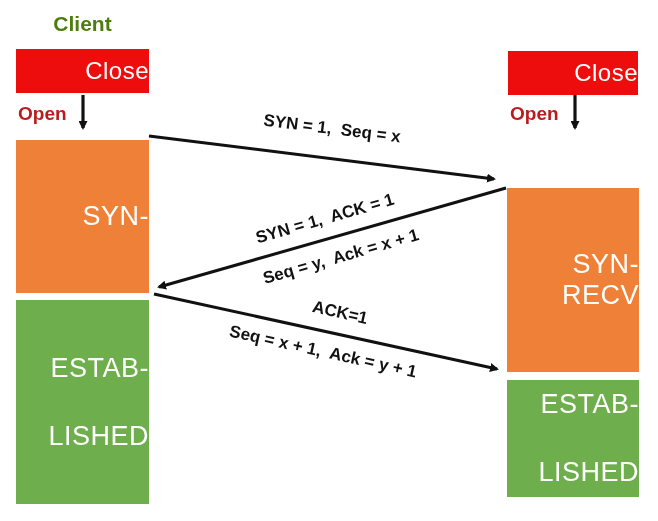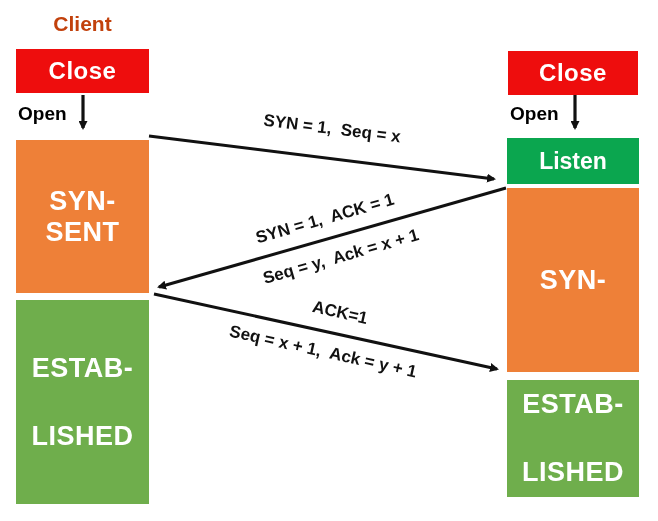--- a/index.html
+++ b/index.html
@@ -1,65 +1,62 @@
 <!DOCTYPE html>
 <html><head>
 <meta charset="utf-8">
 <style>
   html,body{margin:0;padding:0;}
   body{font-family:"Liberation Sans",sans-serif;background:#ffffff;}
   .stage{position:relative;width:658px;height:521px;background:#ffffff;overflow:hidden;}
 
-  .col-title{position:absolute;font-size:21px;font-weight:700;color:#c2410c;text-align:center;}
-  .box{position:absolute;display:flex;flex-direction:column;align-items:center;justify-content:center;
-       color:#fff;font-weight:700;text-align:center;}
+  .col-title{position:absolute;font-size:21px;font-weight:700;color:#4d7c0f;text-align:center;}
+  .box{position:absolute;display:flex;flex-direction:column;align-items:flex-end;justify-content:center;
+       color:#fff;font-weight:400;text-align:center;}
   .box-red{background:#ee0d0d;}
   .box-orange{background:#ee8038;}
   .box-green-bright{background:#0ba64f;}
   .box-green-soft{background:#6fae4c;gap:37px;}
   .close-text{font-size:24px;letter-spacing:.5px;}
   .listen-text{font-size:23px;}
   .state-line{font-size:27px;line-height:31px;letter-spacing:.5px;}
-  .open-label{position:absolute;font-size:19px;font-weight:700;color:#000000;}
+  .open-label{position:absolute;font-size:19px;font-weight:700;color:#b91c1c;}
 
   svg.arrows{position:absolute;left:0;top:0;pointer-events:none;}
   .msg-label{position:absolute;font-size:17px;font-weight:700;color:#111;
              white-space:pre;transform-origin:center center;}
   .watermark{position:absolute;font-size:13px;color:rgba(205,205,205,0.95);
              white-space:nowrap;}
 </style>
 </head>
 <body>
 
 <div class="stage">
 
   <div class="col-title" style="left:16px;top:12px;width:133px;">Client</div>
 
   <div class="box box-red" style="left:16px;top:49px;width:133px;height:44px;">
     <span class="close-text">Close</span>
   </div>
   <div class="open-label" style="left:18px;top:103px;">Open</div>
   <div class="box box-orange" style="left:16px;top:140px;width:133px;height:153px;">
     <span class="state-line">SYN-</span>
-    <span class="state-line">SENT</span>
   </div>
   <div class="box box-green-soft" style="left:16px;top:300px;width:133px;height:204px;">
     <span class="state-line">ESTAB-</span>
     <span class="state-line">LISHED</span>
   </div>
 
   <div class="box box-red" style="left:508px;top:51px;width:130px;height:44px;">
     <span class="close-text">Close</span>
   </div>
   <div class="open-label" style="left:510px;top:103px;">Open</div>
-  <div class="box box-green-bright" style="left:507px;top:138px;width:132px;height:46px;">
-    <span class="listen-text">Listen</span>
-  </div>
   <div class="box box-orange" style="left:507px;top:188px;width:132px;height:184px;">
     <span class="state-line">SYN-</span>
+    <span class="state-line">RECV</span>
   </div>
   <div class="box box-green-soft" style="left:507px;top:380px;width:132px;height:117px;">
     <span class="state-line">ESTAB-</span>
     <span class="state-line">LISHED</span>
   </div>
 
   <svg class="arrows" width="658" height="521" viewBox="0 0 658 521">
     <defs>
       <marker id="ah" markerWidth="9" markerHeight="9" refX="7" refY="4.5" orient="auto" markerUnits="userSpaceOnUse">
         <path d="M0,0 L9,4.5 L0,9 z" fill="#111"></path>

